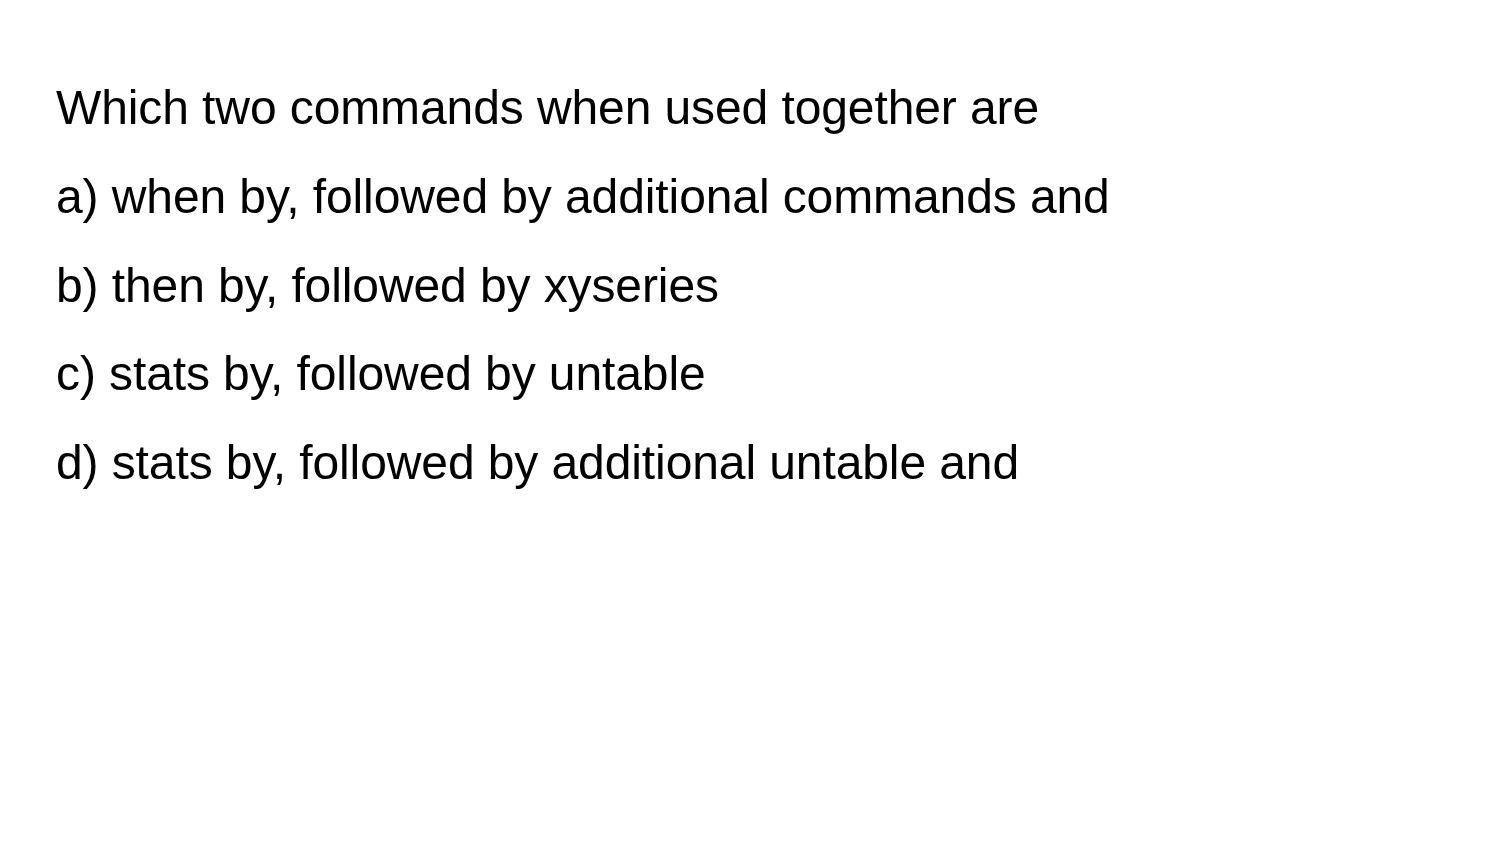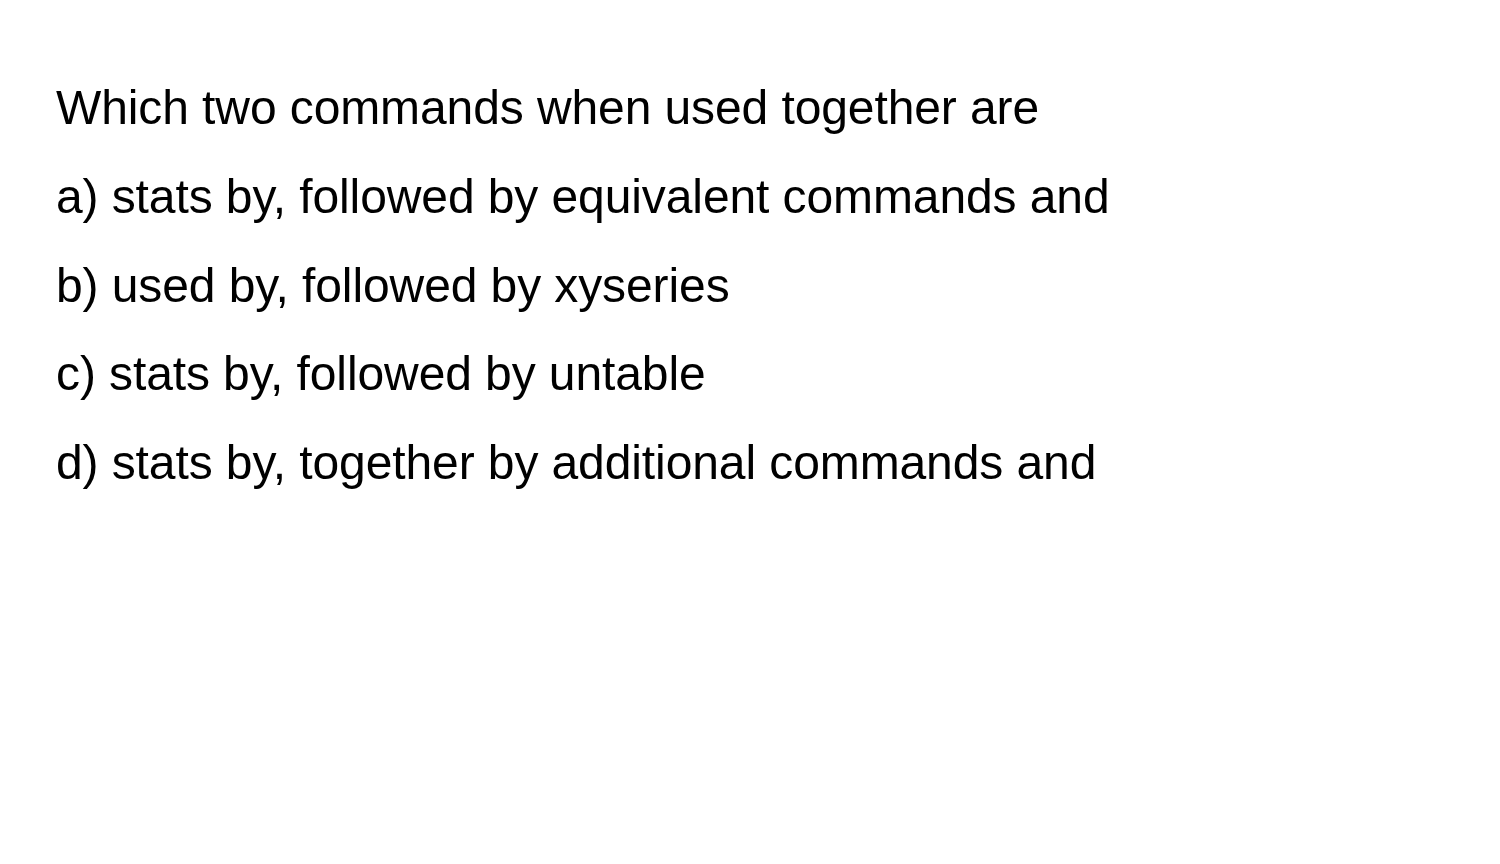--- a/index.html
+++ b/index.html
@@ -23,17 +23,17 @@
     line-height: 1.85;
     font-weight: 400;
     letter-spacing: -0.1px;
   }
 </style>
 </head>
 <body>
 
 <div class="content">
   <div class="line">Which two commands when used together are</div>
-  <div class="line">a) stats by, followed by equivalent commands and</div>
-  <div class="line">b) used by, followed by xyseries</div>
+  <div class="line">a) when by, followed by additional commands and</div>
+  <div class="line">b) then by, followed by xyseries</div>
   <div class="line">c) stats by, followed by untable</div>
-  <div class="line">d) stats by, together by additional commands and</div>
+  <div class="line">d) stats by, followed by additional untable and</div>
 </div>
 
 </body></html>

